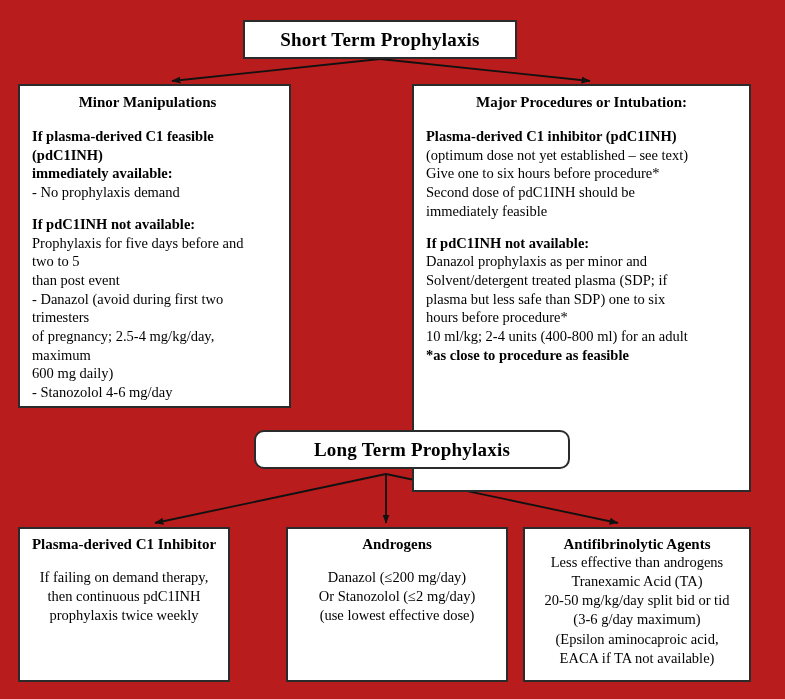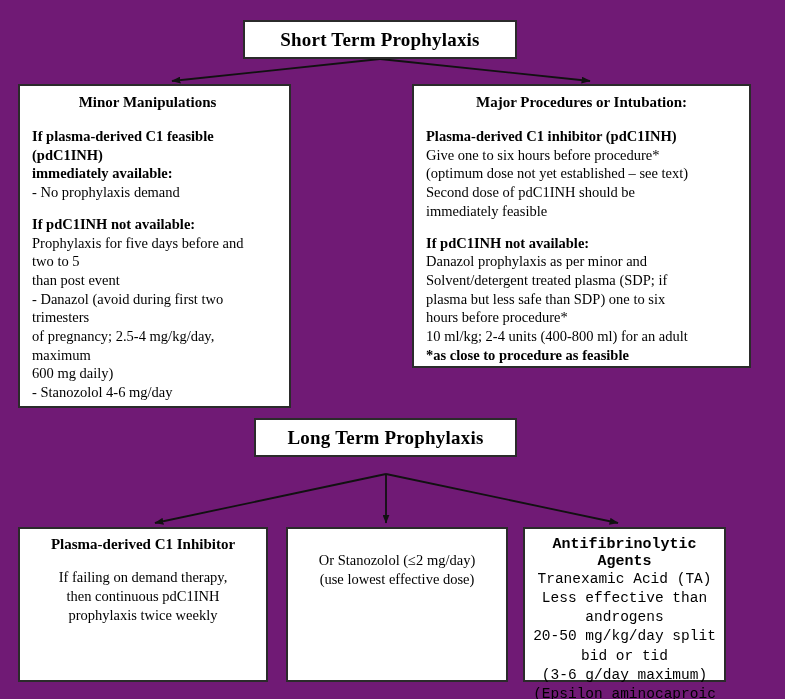--- a/index.html
+++ b/index.html
@@ -4,21 +4,21 @@
 <style>
   html, body {
     margin: 0;
     padding: 0;
     background: #ffffff;
   }
   #page {
     position: relative;
     width: 785px;
     height: 699px;
-    background: #701a75;
+    background: #b91c1c;
     font-family: "Liberation Serif", "DejaVu Serif", serif;
     color: #000000;
     overflow: hidden;
   }
   .node {
     position: absolute;
     box-sizing: border-box;
     border: 2px solid #2b2b2b;
     background: #ffffff;
   }
@@ -33,29 +33,29 @@
     justify-content: center;
   }
   .root-box .node-title {
     font-size: 19px;
     letter-spacing: .2px;
   }
   #short-term-box {
     left: 243px; top: 20px; width: 274px; height: 39px;
   }
   #long-term-box {
-    left: 254px; top: 418px; width: 263px; height: 39px;
+    left: 254px; top: 430px; width: 316px; height: 39px; border-radius: 10px;
   }
   
   #minor-box {
     left: 18px; top: 84px; width: 273px; height: 324px;
     padding: 8px 26px 0 12px;
   }
   #major-box {
-    left: 412px; top: 84px; width: 339px; height: 284px;
+    left: 412px; top: 84px; width: 339px; height: 408px;
     padding: 8px 12px 0 12px;
   }
   #minor-box .node-title,
   #major-box .node-title {
     font-size: 15px;
     margin-bottom: 16px;
   }
   .body-block {
     font-size: 14.5px;
     line-height: 1.29;
@@ -69,23 +69,23 @@
   .body-block .b {
     font-weight: bold;
   }
   
   .leaf-box {
     top: 527px;
     height: 155px;
     padding: 7px 6px 0 6px;
     text-align: center;
   }
-  #pdc1inh-box   { left: 18px;  width: 250px; }
+  #pdc1inh-box   { left: 18px;  width: 212px; }
   #androgens-box { left: 286px; width: 222px; }
-  #antifib-box   { left: 523px; width: 203px; font-family: Liberation Mono, monospace; }
+  #antifib-box   { left: 523px; width: 228px; }
   .leaf-box .node-title {
     font-size: 15px;
   }
   .leaf-body {
     font-size: 14.5px;
     line-height: 1.32;
     text-align: center;
   }
   .leaf-body p { margin: 0; }
   .leaf-gap { height: 15px; }
@@ -134,22 +134,22 @@
       <p>of pregnancy; 2.5-4 mg/kg/day, maximum</p>
       <p>600 mg daily)</p>
       <p>- Stanozolol 4-6 mg/day</p>
     </div>
   </div>
 
   <div class="node" id="major-box">
     <div class="node-title">Major Procedures or Intubation:</div>
     <div class="body-block">
       <p class="b">Plasma-derived C1 inhibitor (pdC1INH)</p>
+      <p>(optimum dose not yet established – see text)</p>
       <p>Give one to six hours before procedure*</p>
-      <p>(optimum dose not yet established – see text)</p>
       <p>Second dose of pdC1INH should be</p>
       <p>immediately feasible</p>
       <p class="b spacer-before">If pdC1INH not available:</p>
       <p>Danazol prophylaxis as per minor and</p>
       <p>Solvent/detergent treated plasma  (SDP; if</p>
       <p>plasma but less safe than SDP) one to six</p>
       <p>hours before procedure*</p>
       <p>10 ml/kg; 2-4 units (400-800 ml) for an adult</p>
       <p class="b">*as close to procedure as feasible</p>
     </div>
@@ -163,32 +163,34 @@
     <div class="node-title">Plasma-derived C1 Inhibitor</div>
     <div class="leaf-gap"></div>
     <div class="leaf-body">
       <p>If failing on demand therapy,</p>
       <p>then continuous pdC1INH</p>
       <p>prophylaxis twice weekly</p>
     </div>
   </div>
 
   <div class="node leaf-box" id="androgens-box">
+    <div class="node-title">Androgens</div>
     <div class="leaf-gap"></div>
     <div class="leaf-body">
+      <p>Danazol (≤200 mg/day)</p>
       <p>Or Stanozolol  (≤2 mg/day)</p>
       <p>(use lowest effective dose)</p>
     </div>
   </div>
 
   <div class="node leaf-box" id="antifib-box">
     <div class="node-title">Antifibrinolytic Agents</div>
     <div class="leaf-body">
+      <p>Less effective than androgens</p>
       <p>Tranexamic Acid (TA)</p>
-      <p>Less effective than androgens</p>
       <p>20-50 mg/kg/day split bid or tid</p>
       <p>(3-6 g/day maximum)</p>
       <p>(Epsilon aminocaproic acid,</p>
       <p>EACA if TA not available)</p>
     </div>
   </div>
 
 </div>
 
 </body></html>

